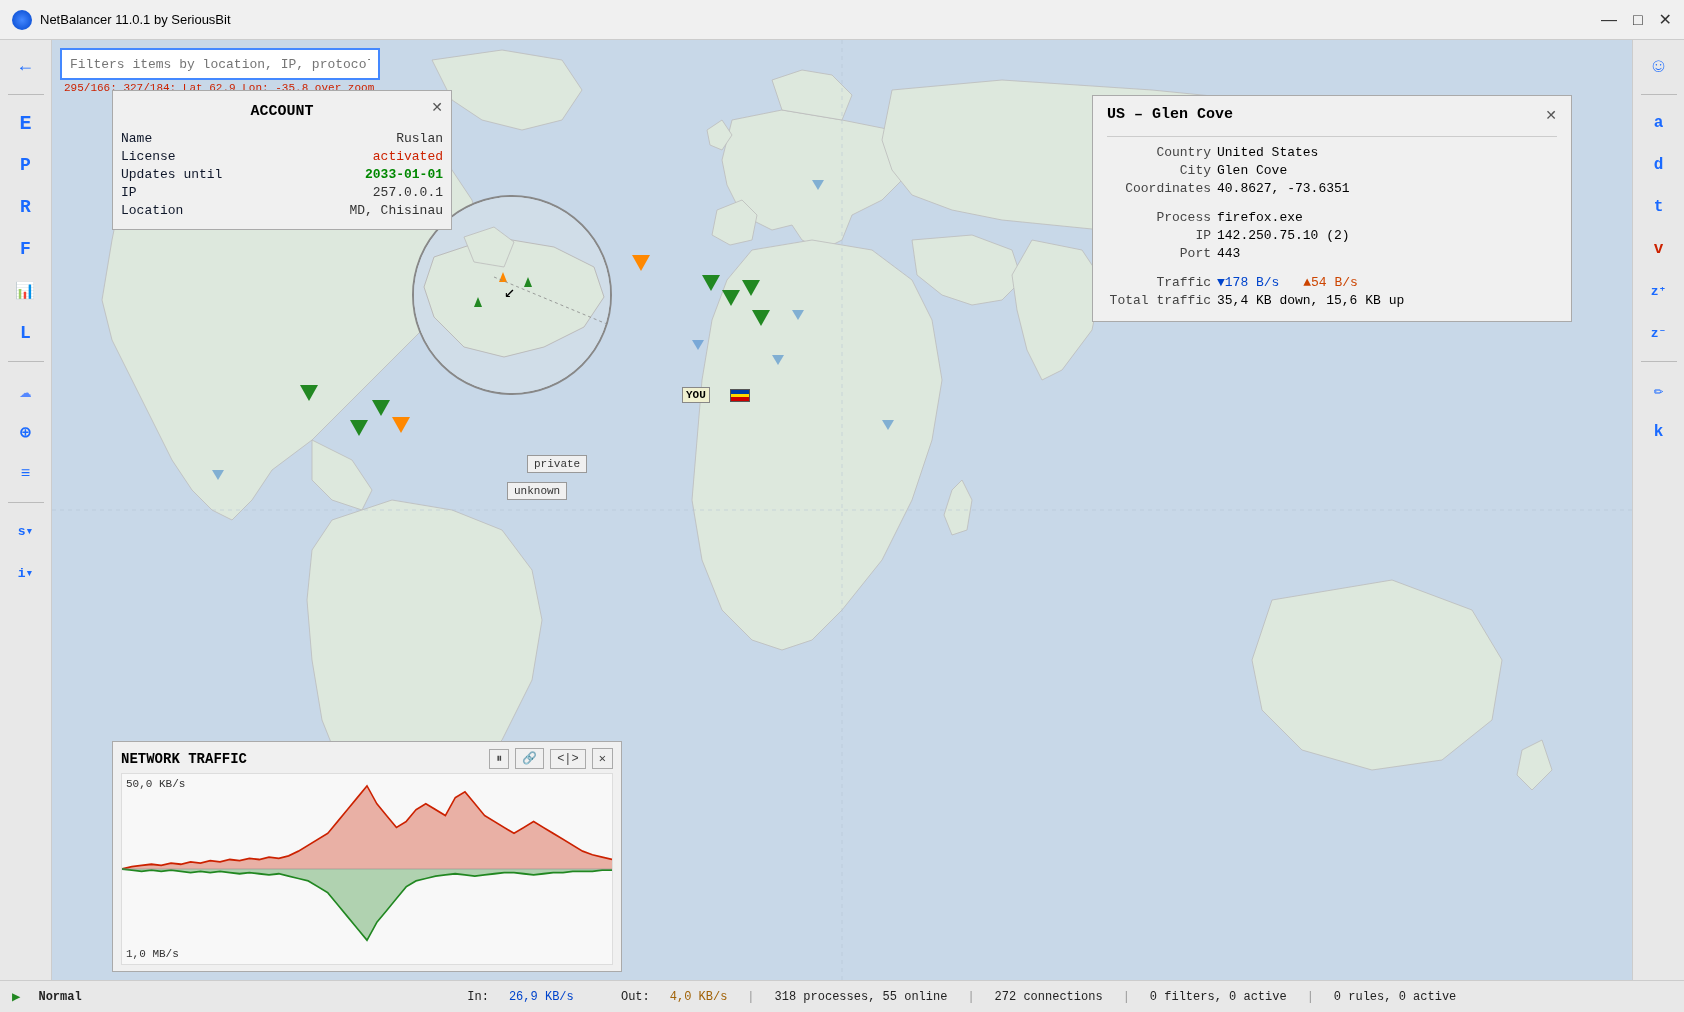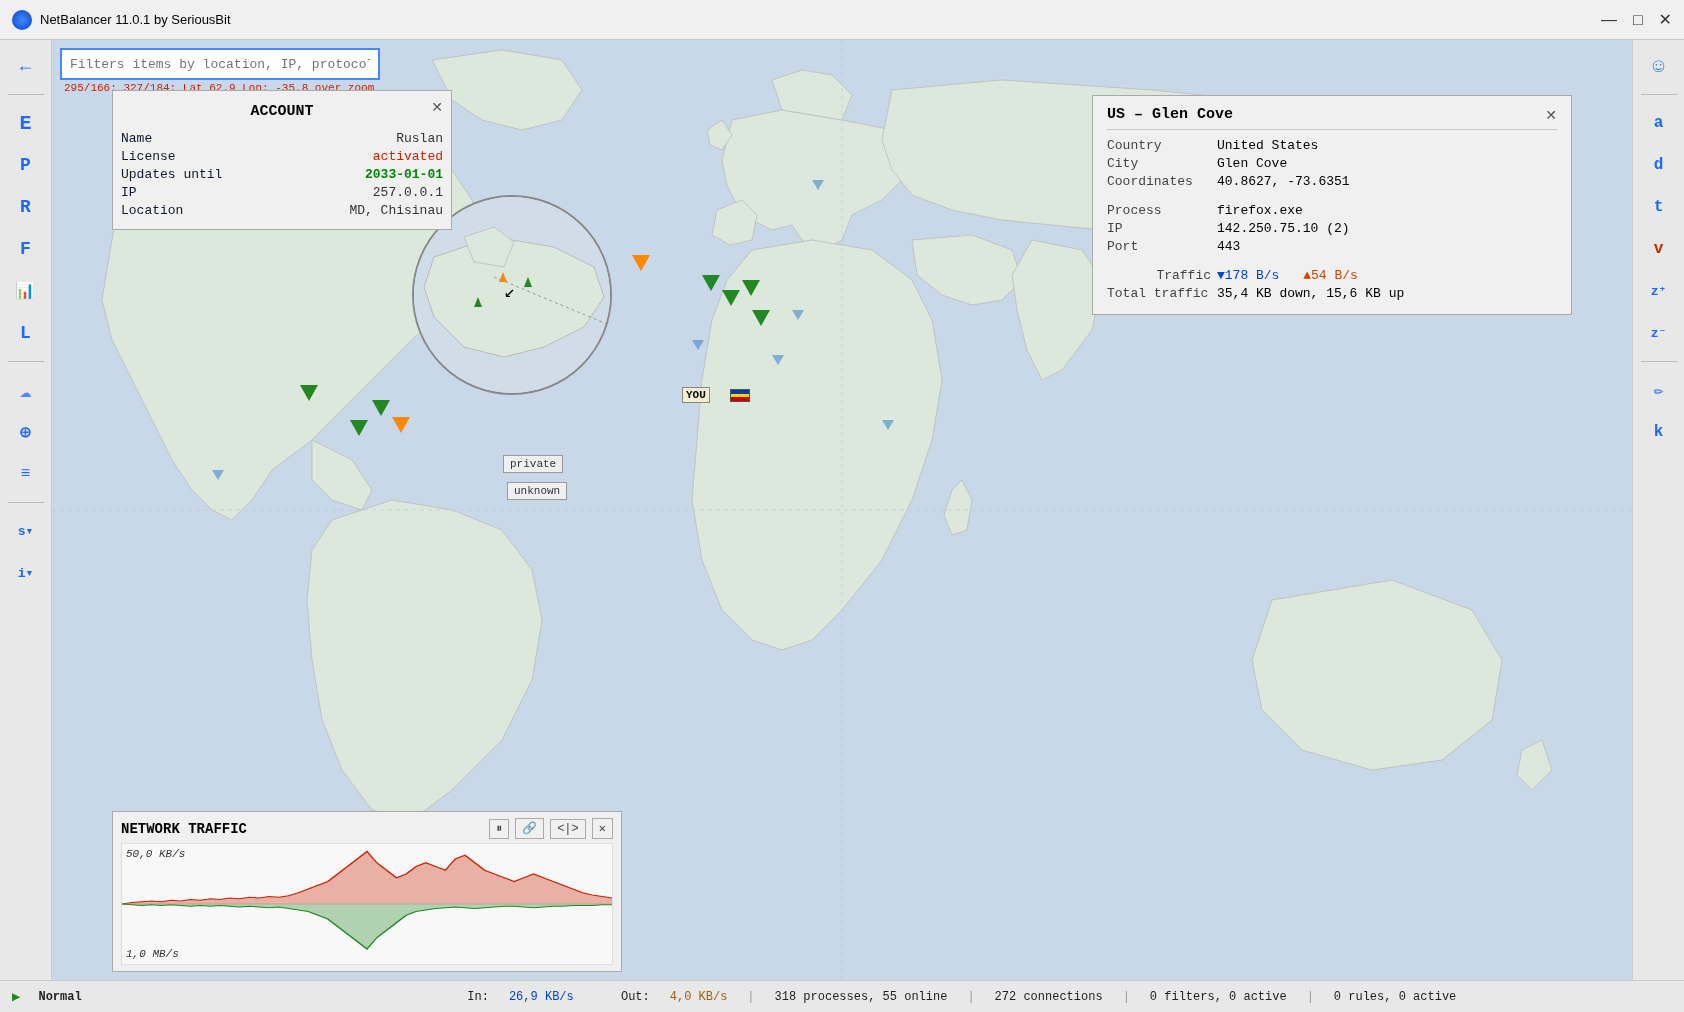--- a/index.html
+++ b/index.html
@@ -212,21 +212,21 @@
       background: #f0f0f0;
       border: 1px solid #aaa;
       z-index: 30;
       padding: 10px 14px;
     }
     #location-panel .loc-header {
       display: flex;
       justify-content: space-between;
       align-items: center;
       border-bottom: 1px solid #ccc;
-      padding-bottom: 6px;
+      padding-bottom: 13px;
       margin-bottom: 8px;
     }
     #location-panel .loc-title {
       font-family: 'Courier New', monospace;
       font-size: 15px;
       font-weight: bold;
       color: #000;
     }
     #location-panel .loc-close {
       cursor: pointer;
@@ -236,21 +236,21 @@
       border: none;
     }
     .loc-info-row {
       display: flex;
       margin: 3px 0;
       font-family: 'Courier New', monospace;
       font-size: 13px;
     }
     .loc-key {
       width: 110px;
-      text-align: left;
+      text-align: right;
       color: #444;
       padding-right: 6px;
     }
     .loc-val { color: #000; }
     .loc-separator { height: 8px; }
     .traffic-row {
       display: flex;
       align-items: center;
       margin: 3px 0;
       font-family: 'Courier New', monospace;
@@ -327,25 +327,24 @@
       background: none;
       border: 1px solid #aaa;
       cursor: pointer;
       padding: 2px 6px;
       font-size: 12px;
       color: #444;
       font-family: 'Courier New', monospace;
     }
     .chart-container {
       position: relative;
-      height: 122px;
+      height: 192px;
       background: #f8f8f8;
       border: 1px solid #ddd;
       overflow: hidden;
-      font-style: italic;
     }
     .chart-label-top {
       position: absolute;
       top: 4px;
       left: 4px;
       font-family: 'Courier New', monospace;
       font-size: 11px;
       color: #333;
     }
     .chart-label-bottom {
@@ -649,21 +648,21 @@
     <div class="tri tri-blue-sm" style="position:absolute; top:270px; left:740px;"></div>
     <div class="tri tri-blue-sm" style="position:absolute; top:380px; left:830px;"></div>
 
     <div class="tri tri-orange" style="position:absolute; top:215px; left:580px;"></div>
 
     <div id="you-marker">
       <span class="you-label">YOU</span>
       <span class="you-flag"></span>
     </div>
 
-    <div class="map-legend-label" style="left: 451px; top: 415px;">private</div>
+    <div class="map-legend-label" style="left: 475px; top: 415px;">private</div>
     <div class="map-legend-label" style="left: 455px; top: 442px;">unknown</div>
 
     <div id="traffic-panel">
       <div class="traffic-panel-header">
         <span class="traffic-panel-title">NETWORK TRAFFIC</span>
         <div class="traffic-panel-controls">
           <button class="traffic-ctrl-btn">⏸</button>
           <button class="traffic-ctrl-btn">🔗</button>
           <button class="traffic-ctrl-btn">&lt;|&gt;</button>
           <button class="traffic-ctrl-btn">✕</button>

